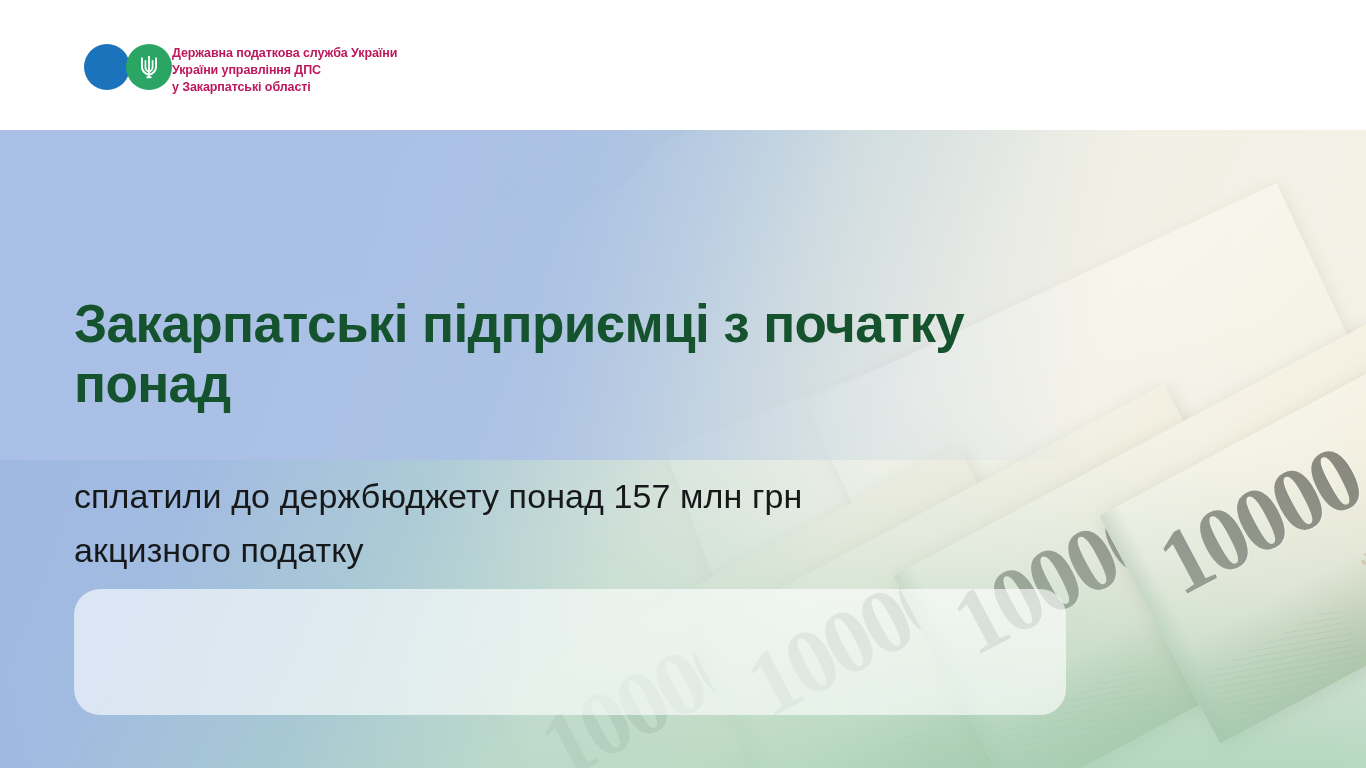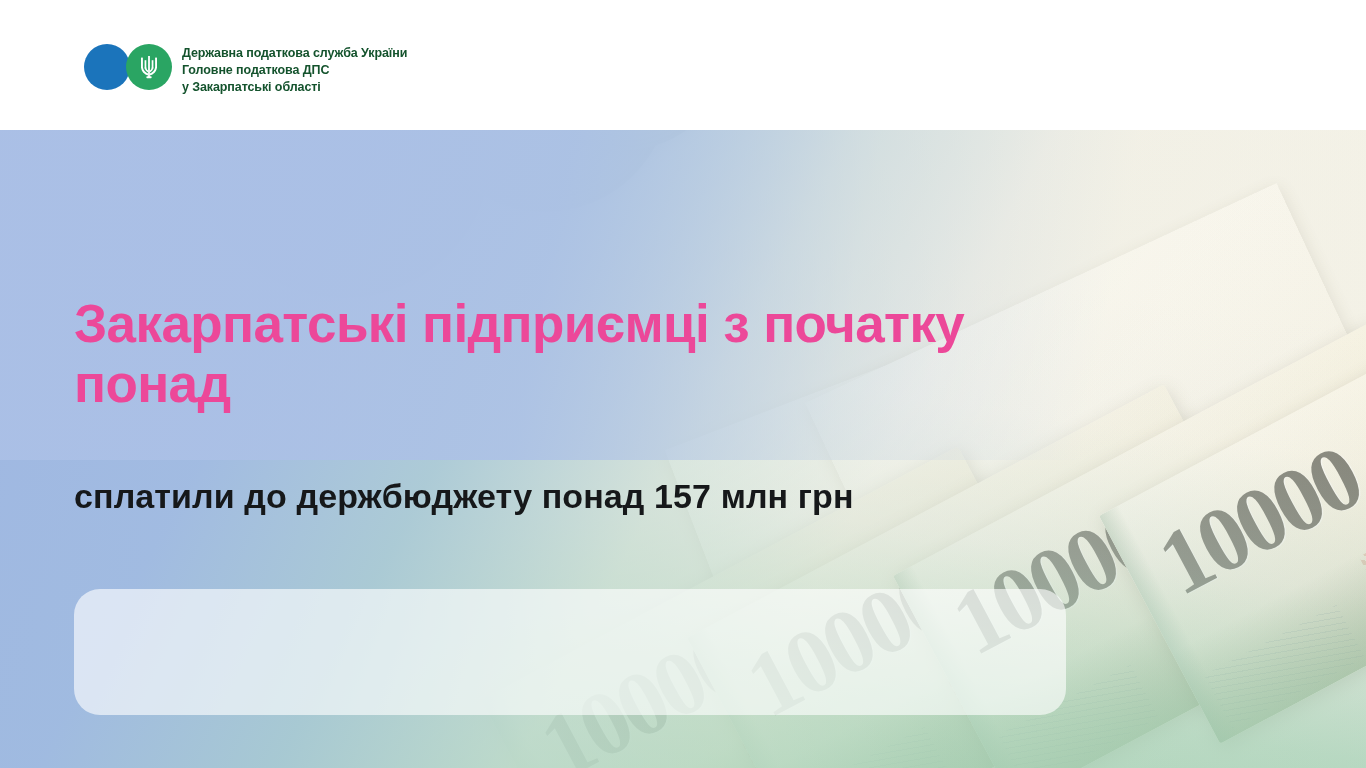--- a/index.html
+++ b/index.html
@@ -24,22 +24,22 @@
     position:absolute; left:0; top:0; width:46px; height:46px;
     border-radius:50%; background:#1b74bb;
   }
   .circle-green {
     position:absolute; left:42px; top:0; width:46px; height:46px;
     border-radius:50%; background:#2aa563;
     display:flex; align-items:center; justify-content:center;
   }
   .circle-green svg { display:block; }
   .logo-text {
-    margin-left:10px; padding-top:1px;
-    color:#14532d; line-height:1.34;
+    padding-top:1px;
+    color:#be185d; line-height:1.34;
   }
   .logo-line-1 {
     font-size:12.5px; font-weight:bold; letter-spacing:-0.1px;
     white-space:nowrap;
   }
   .logo-line-2, .logo-line-3 {
     font-size:12.5px; font-weight:bold; letter-spacing:-0.1px;
     white-space:nowrap;
   }
 
@@ -164,38 +164,38 @@
       rgba(172,193,230,0.88) 40%,
       rgba(198,212,226,0.45) 62%,
       rgba(236,236,228,0.10) 80%,
       rgba(240,239,231,0) 100%);
   }
 
   
   .headline {
     position:absolute; left:74px; top:294px; width:1180px;
     z-index:20;
-    color:#ec4899;
+    color:#14532d;
     font-size:53px; font-weight:bold;
     line-height:1.14; letter-spacing:-0.6px;
   }
   .headline .l2 { display:block; }
 
   .subtitle-box {
     position:absolute; left:74px; top:459px;
     width:992px; height:126px;
     background:rgba(255,255,255,0.62);
     border-radius:26px;
     z-index:20;
   }
   .subtitle {
     position:absolute; left:74px; top:470px; width:1040px;
     z-index:21;
     color:#16181a;
-    font-size:34px; font-weight:700;
+    font-size:34px; font-weight:400;
     line-height:1.58; letter-spacing:0.1px;
   }
   .subtitle .l2 { display:block; }
 </style>
 </head>
 <body>
 
 <div class="page">
 
   <div class="header">
@@ -216,21 +216,21 @@
               <path d="M5.6 13.6 C6.0 16.2 7.2 17.6 9.1 18.4 L9.1 16.6 C8.0 15.9 7.5 15.1 7.3 13.6 Z"></path>
               <path d="M14.4 13.6 C14.0 16.2 12.8 17.6 10.9 18.4 L10.9 16.6 C12.0 15.9 12.5 15.1 12.7 13.6 Z"></path>
               <rect x="7.4" y="22.3" width="5.2" height="1.9" rx="0.7"></rect>
             </g>
           </svg>
         </div>
       </div>
 
       <div class="logo-text">
         <div class="logo-line-1">Державна податкова служба України</div>
-        <div class="logo-line-2">Головне податкова ДПС</div>
+        <div class="logo-line-2">України управління ДПС</div>
         <div class="logo-line-3">у Закарпатські області</div>
       </div>
 
     </div>
   </div>
 
   <div class="hero">
 
     <div class="photo">
 
@@ -288,15 +288,16 @@
     <div class="subtitle-box"></div>
   </div>
 
   <h1 class="headline">
     <span>Закарпатські підприємці з початку</span>
     <span class="l2">понад</span>
   </h1>
 
   <div class="subtitle">
     <span>сплатили до держбюджету понад 157 млн грн</span>
+    <span class="l2">акцизного податку</span>
   </div>
 
 </div>
 
 </body></html>

